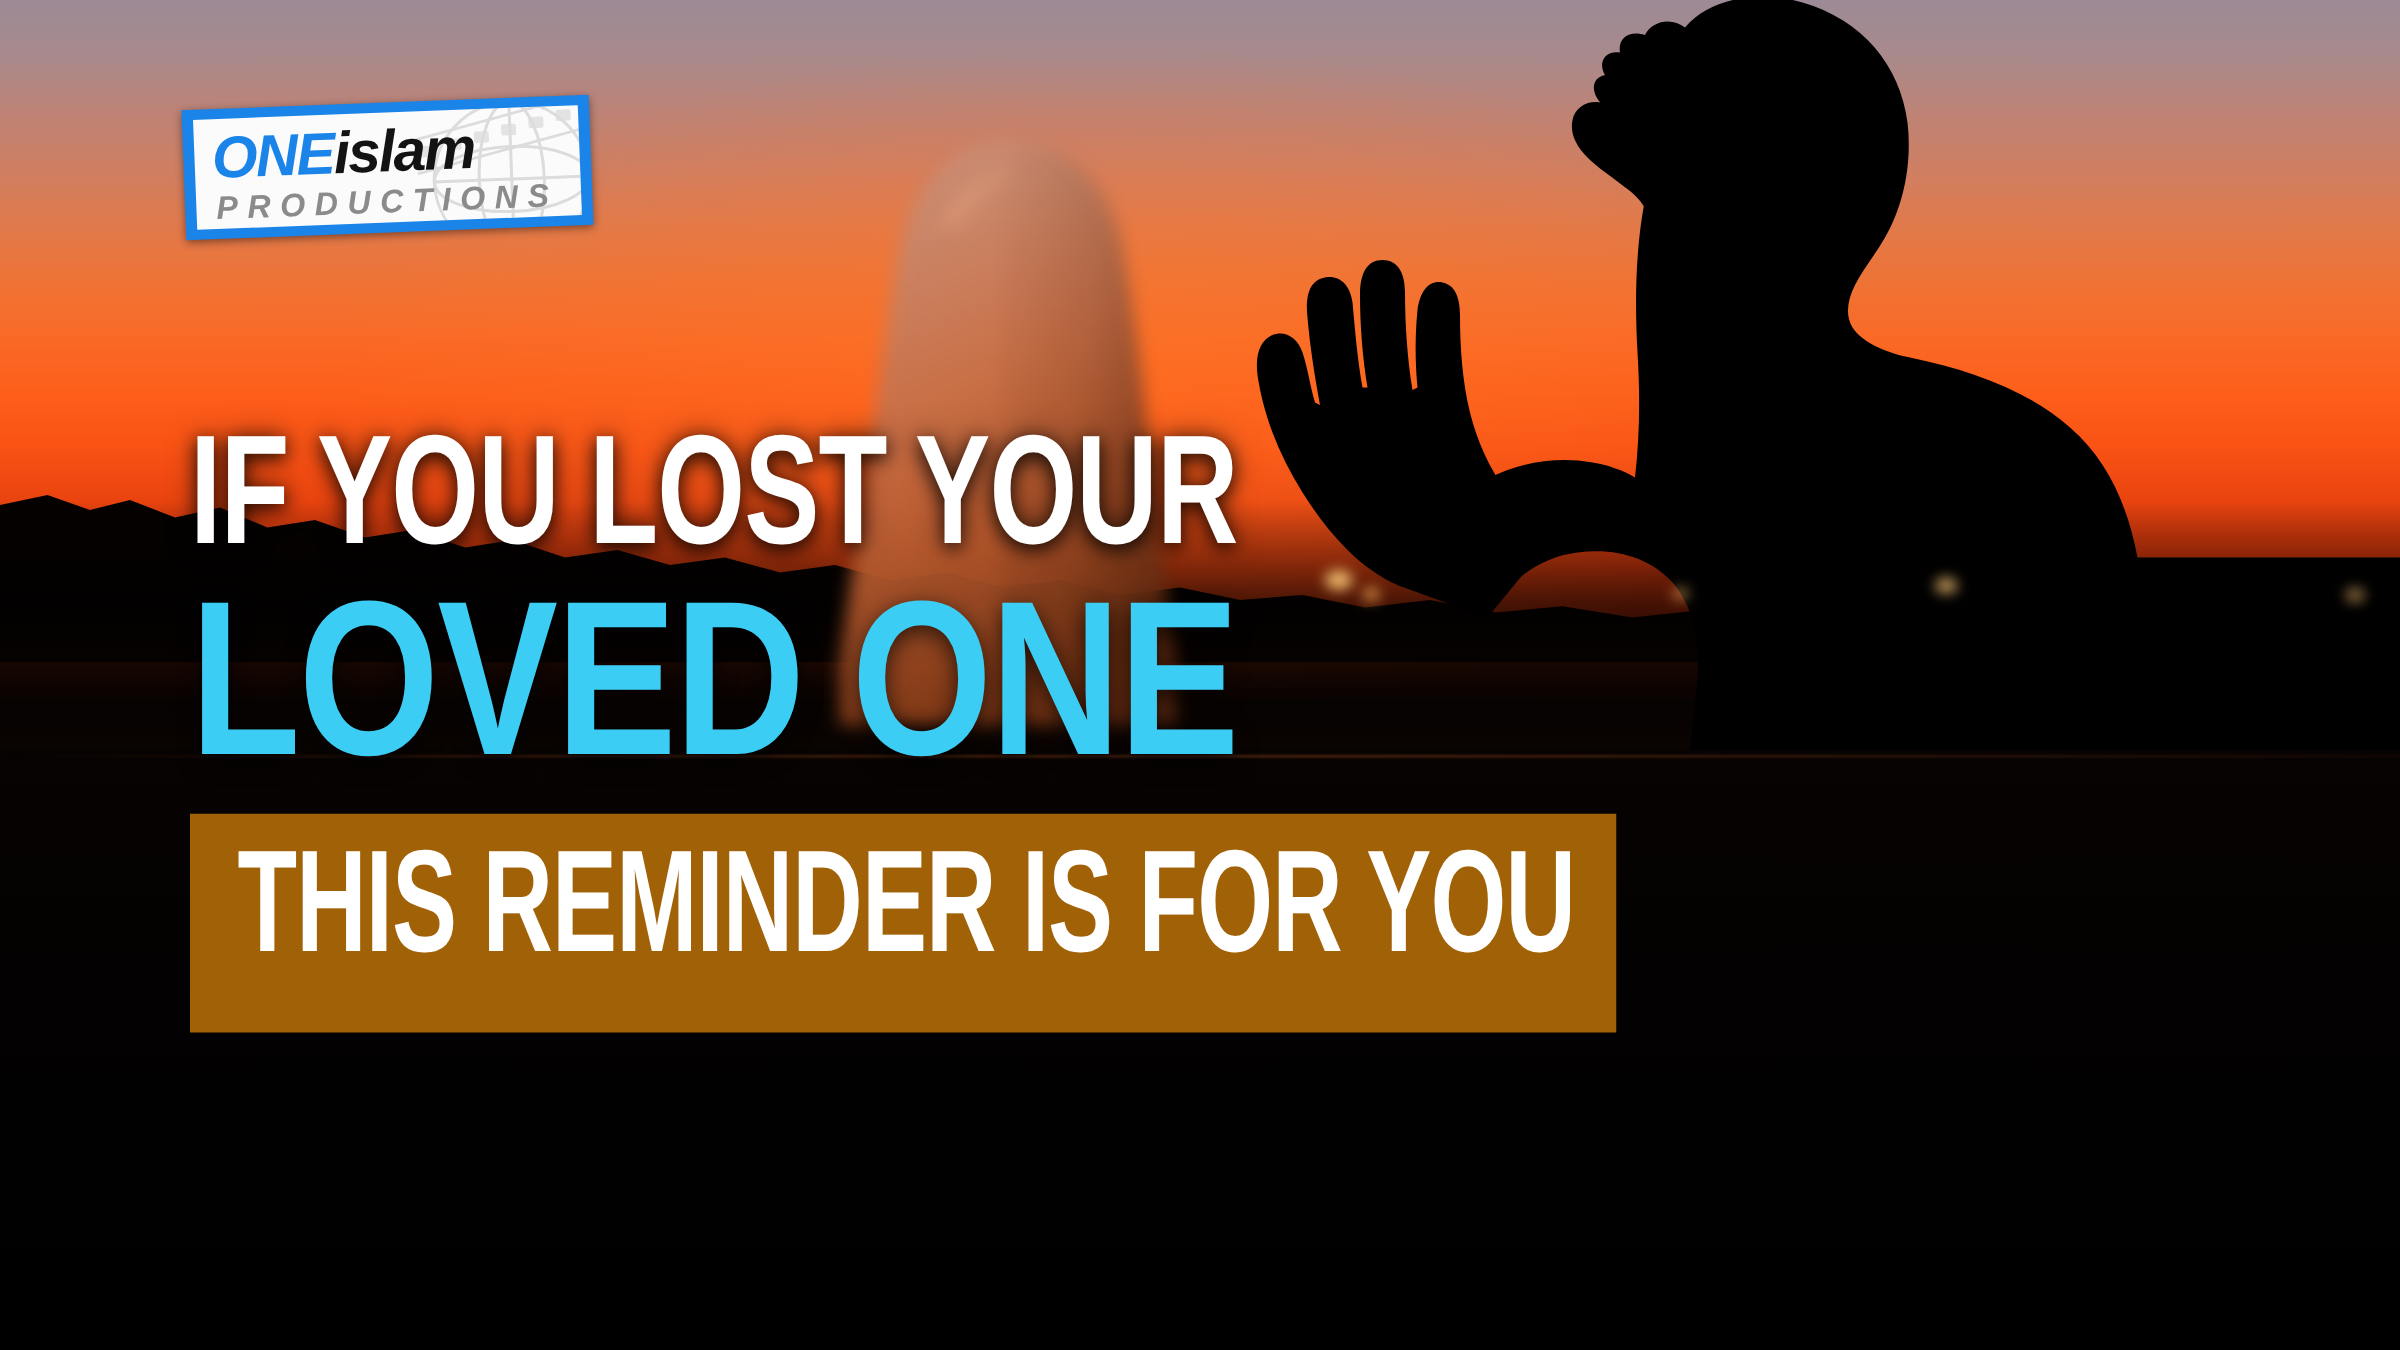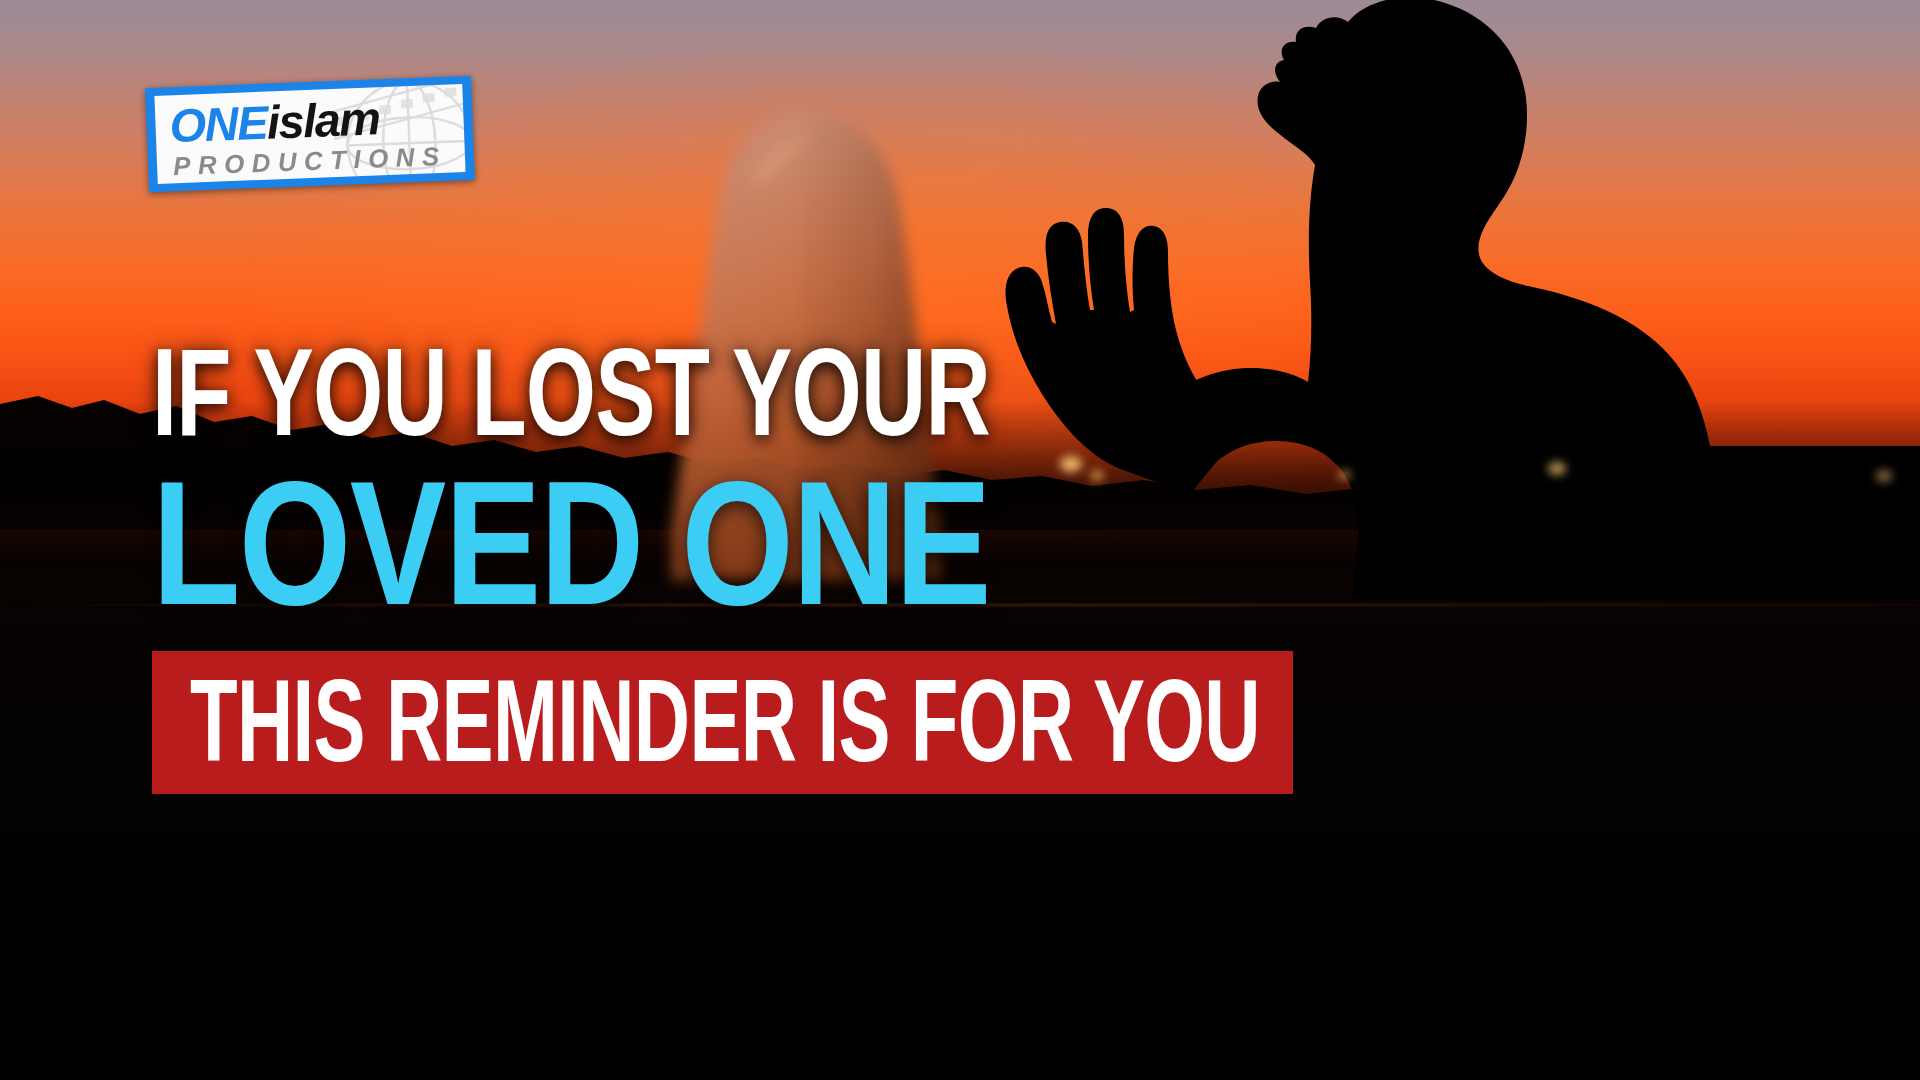--- a/index.html
+++ b/index.html
@@ -106,22 +106,22 @@
     transform:scaleX(1.0);transform-origin:left center;
     text-shadow:0 4px 16px rgba(0,0,0,.75),0 0 26px rgba(0,0,0,.55);
   }
   .line2{
     position:absolute;left:140px;top:455px;
     font-weight:bold;font-size:176px;line-height:176px;
     letter-spacing:-2px;color:#3ccdf5;white-space:nowrap;
     text-shadow:0 5px 20px rgba(0,0,0,.7);
   }
   .banner{
-    position:absolute;left:140px;top:651px;width:1141px;height:143px;
-    background:#b91c1c;
+    position:absolute;left:140px;top:651px;width:1141px;height:175px;
+    background:#a16207;
   }
   .banner-text{
     position:absolute;left:38px;top:11px;
     font-weight:bold;font-size:116px;line-height:118px;
     letter-spacing:-1px;color:#ffffff;white-space:nowrap;
   }
 </style>
 </head>
 <body>
 

